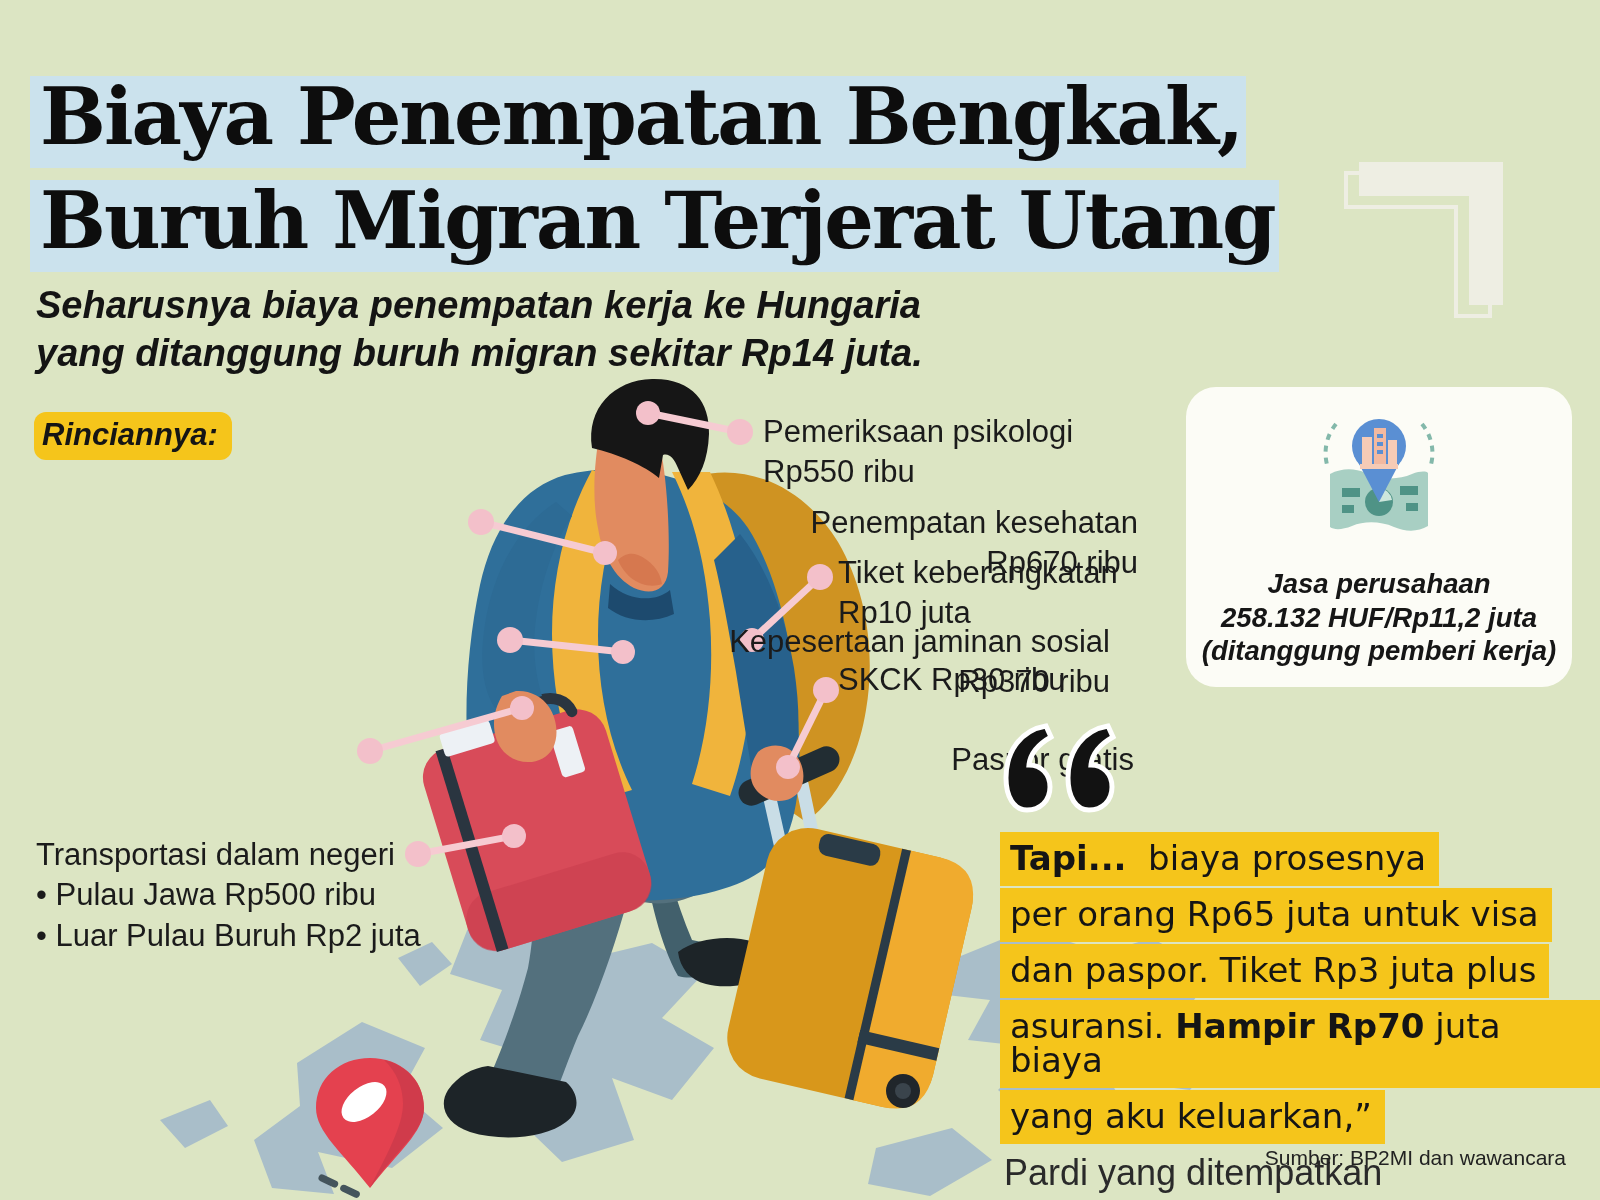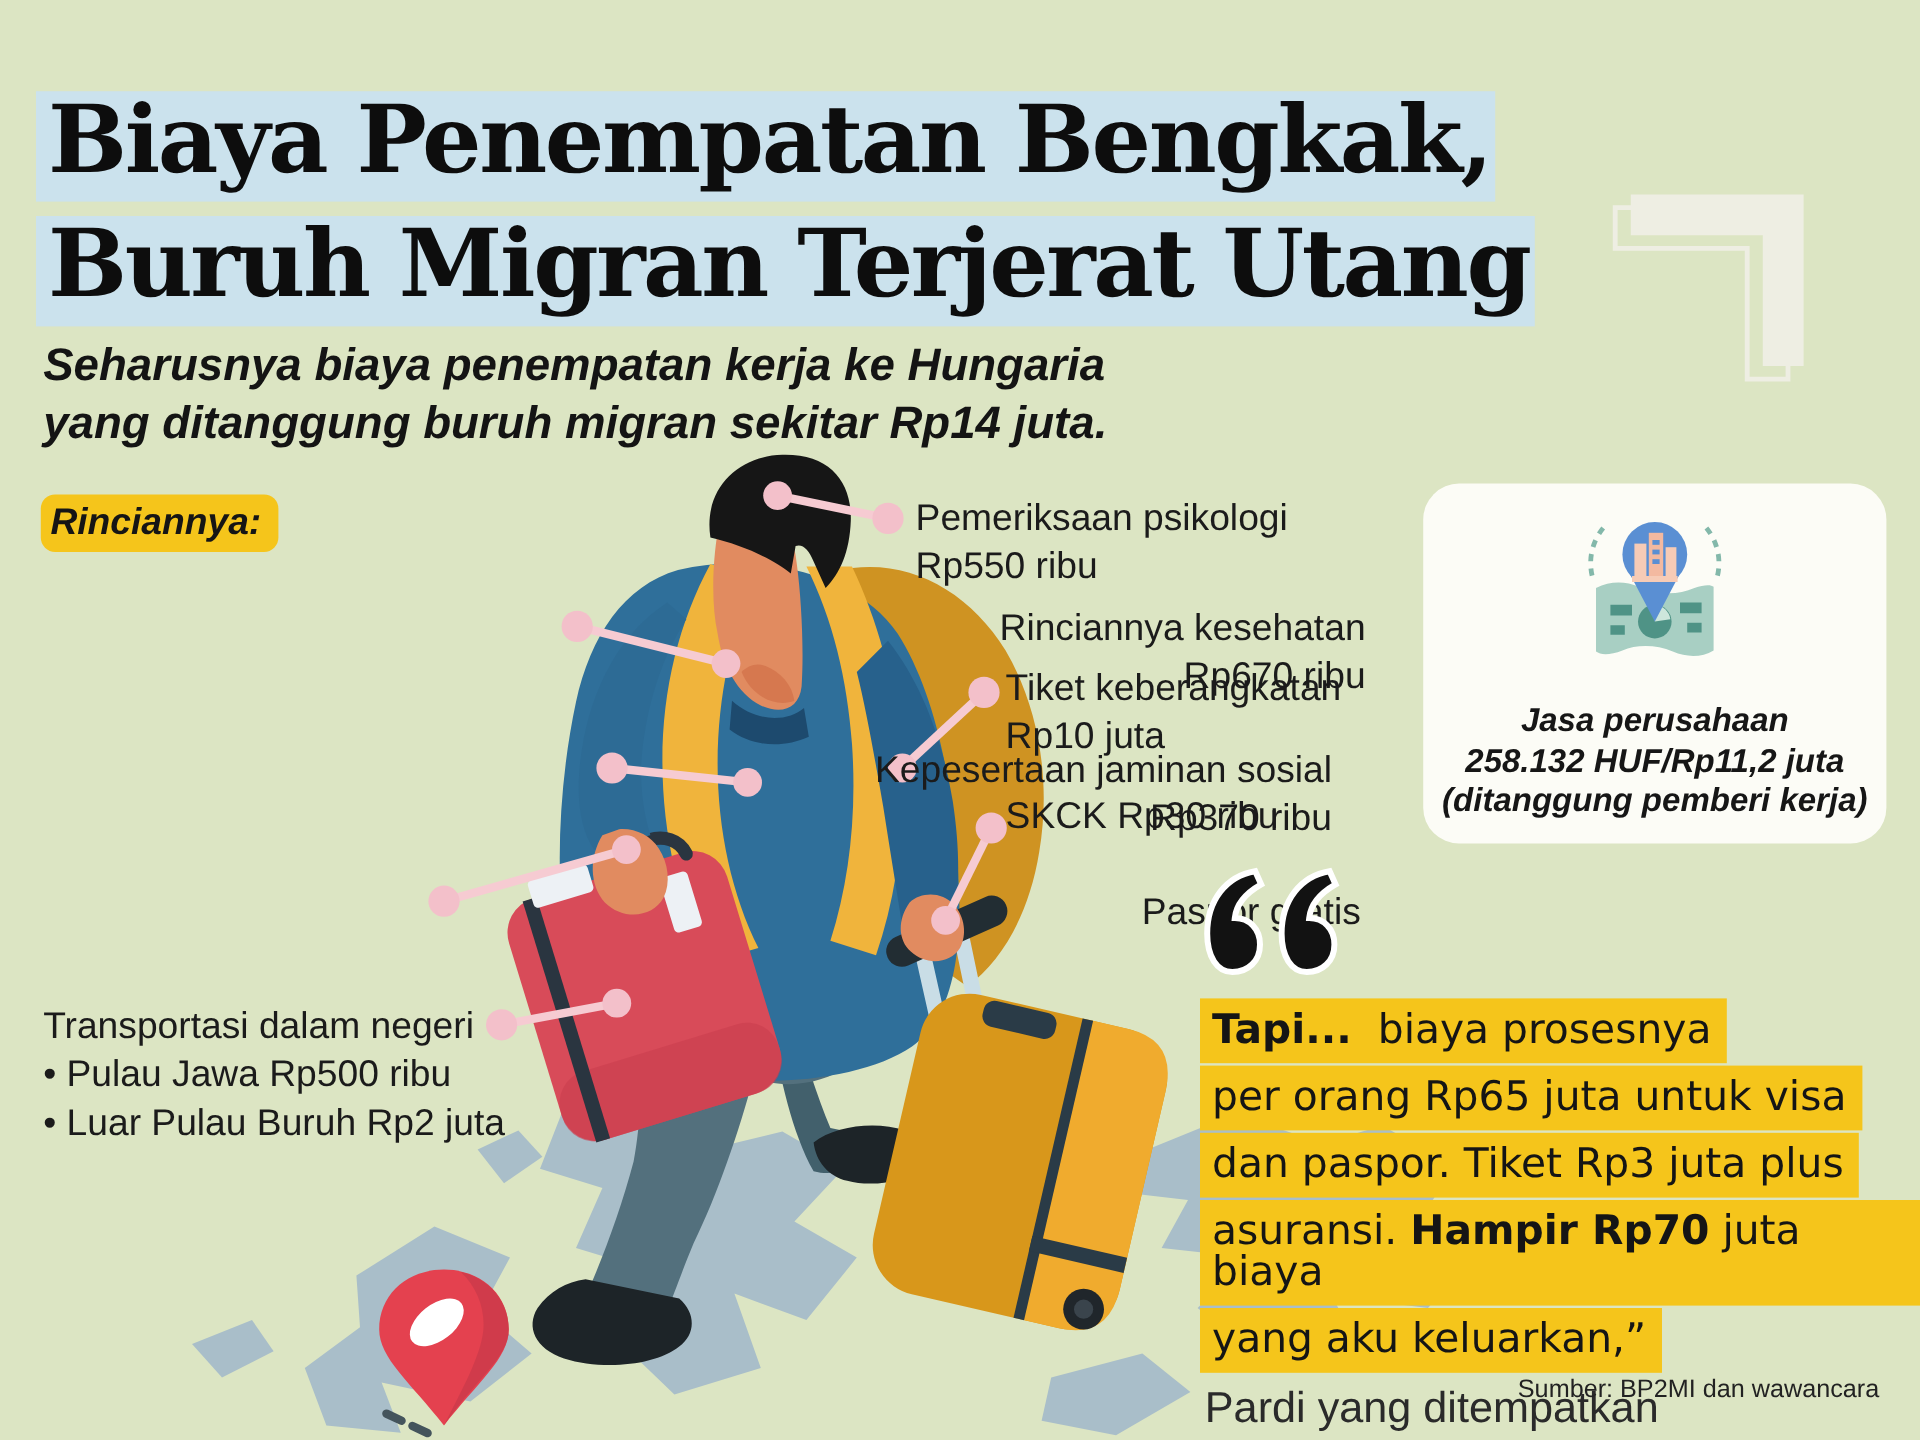--- a/index.html
+++ b/index.html
@@ -29,21 +29,21 @@
   #co-paspor{right:466px;top:740px;}
   #co-transportasi{left:36px;top:835px;}
   #co-tiket{left:838px;top:553px;}
   #co-skck{left:838px;top:660px;}
   
   #co-kesehatan{right:calc(1600px - 1138px);} 
   #co-jaminan{right:calc(1600px - 1110px);}
   #co-paspor{right:calc(1600px - 1134px);}
 
   
-  .card{left:1186px;top:403px;width:386px;height:300px;background:#fcfcf6;
+  .card{left:1186px;top:387px;width:386px;height:300px;background:#fcfcf6;
         border-radius:30px;}
   .card-icon{position:absolute;left:128px;top:18px;}
   .card-text{position:absolute;left:0;right:0;top:180px;text-align:center;
              font-style:italic;font-weight:700;font-size:27.5px;line-height:1.22;color:#161616;}
 
   
   .quote-mark{left:1000px;top:722px;}
   .quote{left:1000px;top:832px;display:flex;flex-direction:column;align-items:flex-start;}
   .q-line{display:inline-block;background:#f5c51b;font-family:"DejaVu Sans",sans-serif;
           font-size:34px;line-height:1;padding:9px 13px 11px 10px;margin-bottom:2px;
@@ -180,21 +180,21 @@
   <div>yang ditanggung buruh migran sekitar Rp14 juta.</div>
 </div>
 
 <div class="abs rincian">Rinciannya:</div>
 
 <div id="co-psikologi" class="abs callout">
   <div>Pemeriksaan psikologi</div>
   <div>Rp550 ribu</div>
 </div>
 <div id="co-kesehatan" class="abs callout right">
-  <div>Rinciannya kesehatan</div>
+  <div>Penempatan kesehatan</div>
   <div>Rp670 ribu</div>
 </div>
 <div id="co-jaminan" class="abs callout right">
   <div>Kepesertaan jaminan sosial</div>
   <div>Rp370 ribu</div>
 </div>
 <div id="co-paspor" class="abs callout right">
   <div>Paspor gratis</div>
 </div>
 <div id="co-transportasi" class="abs callout">

